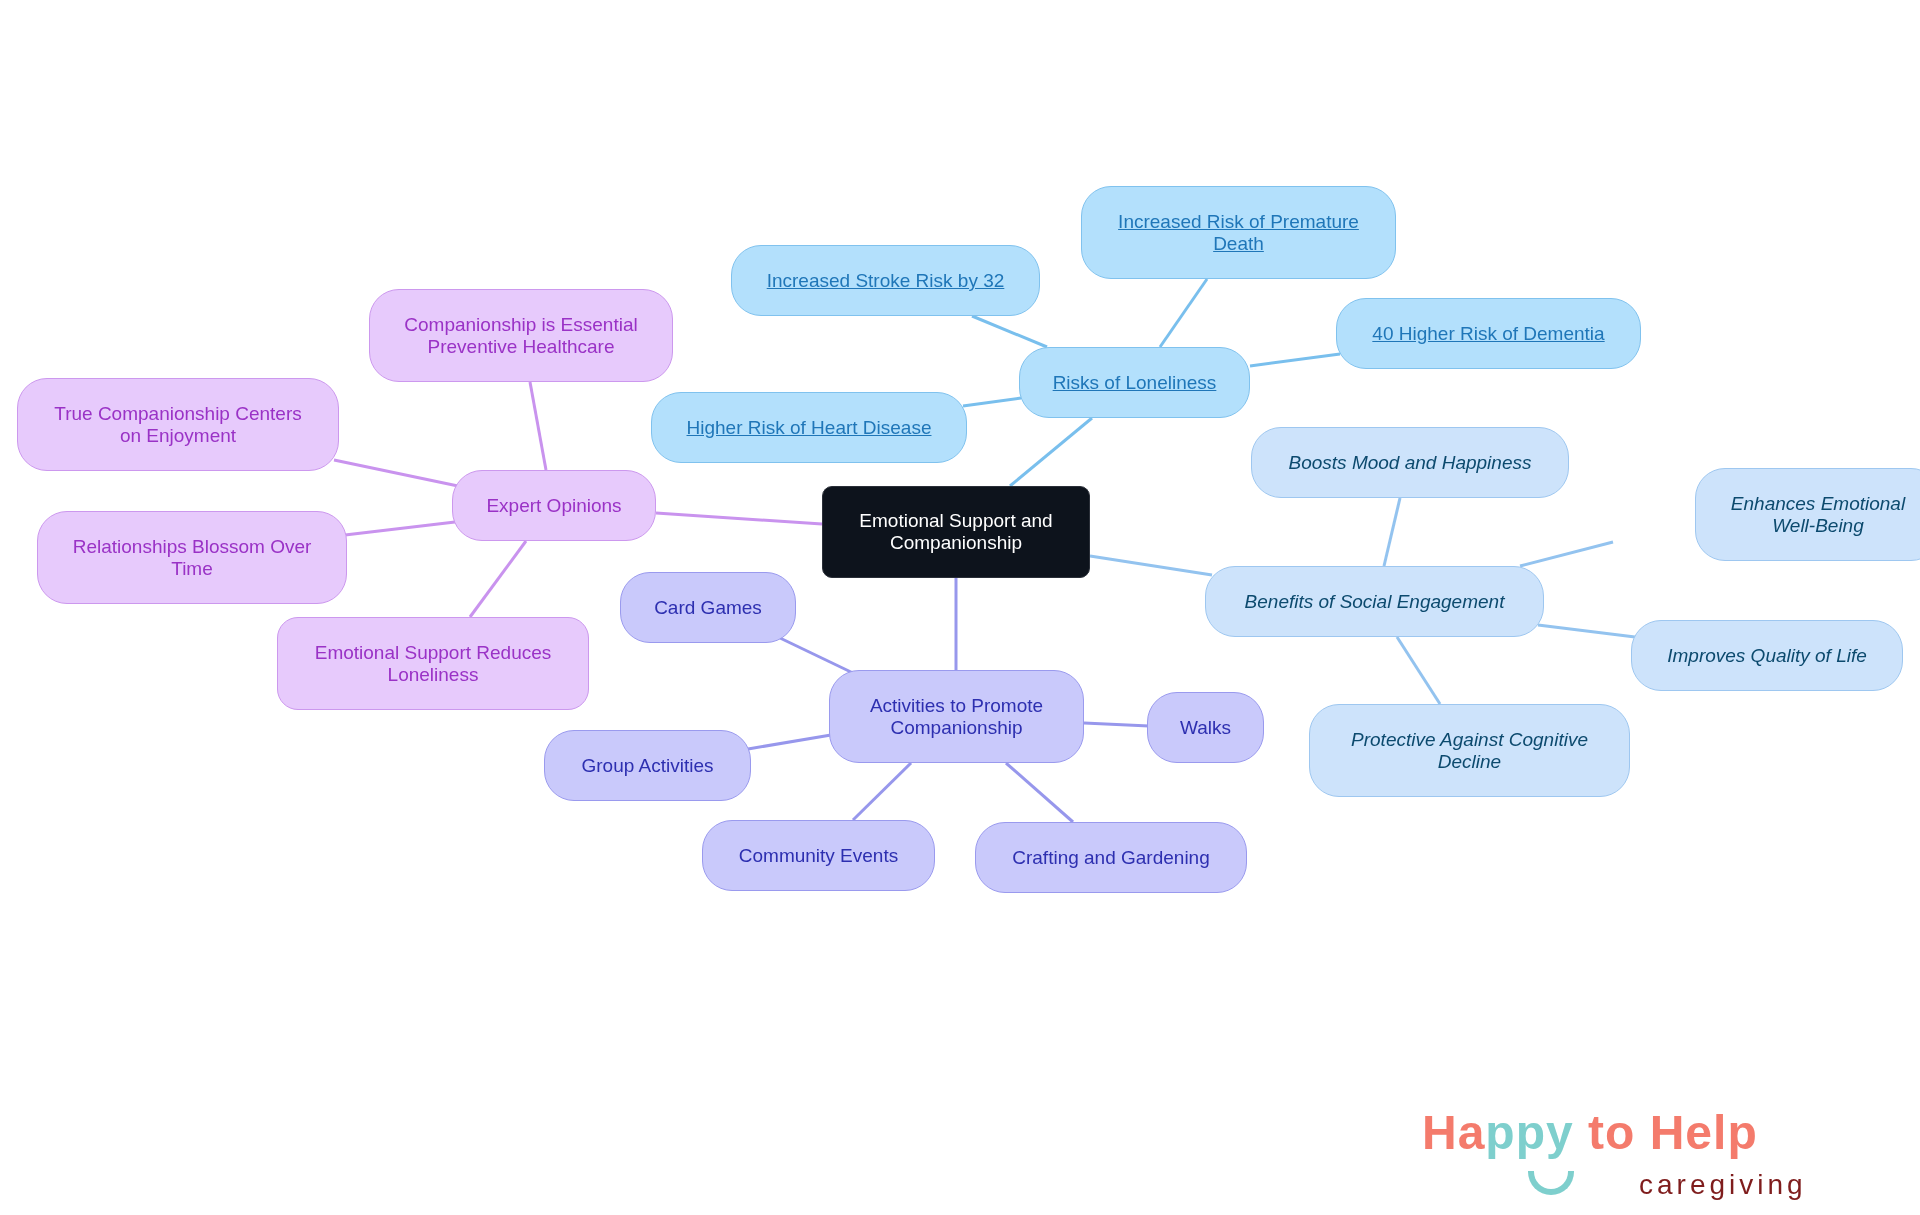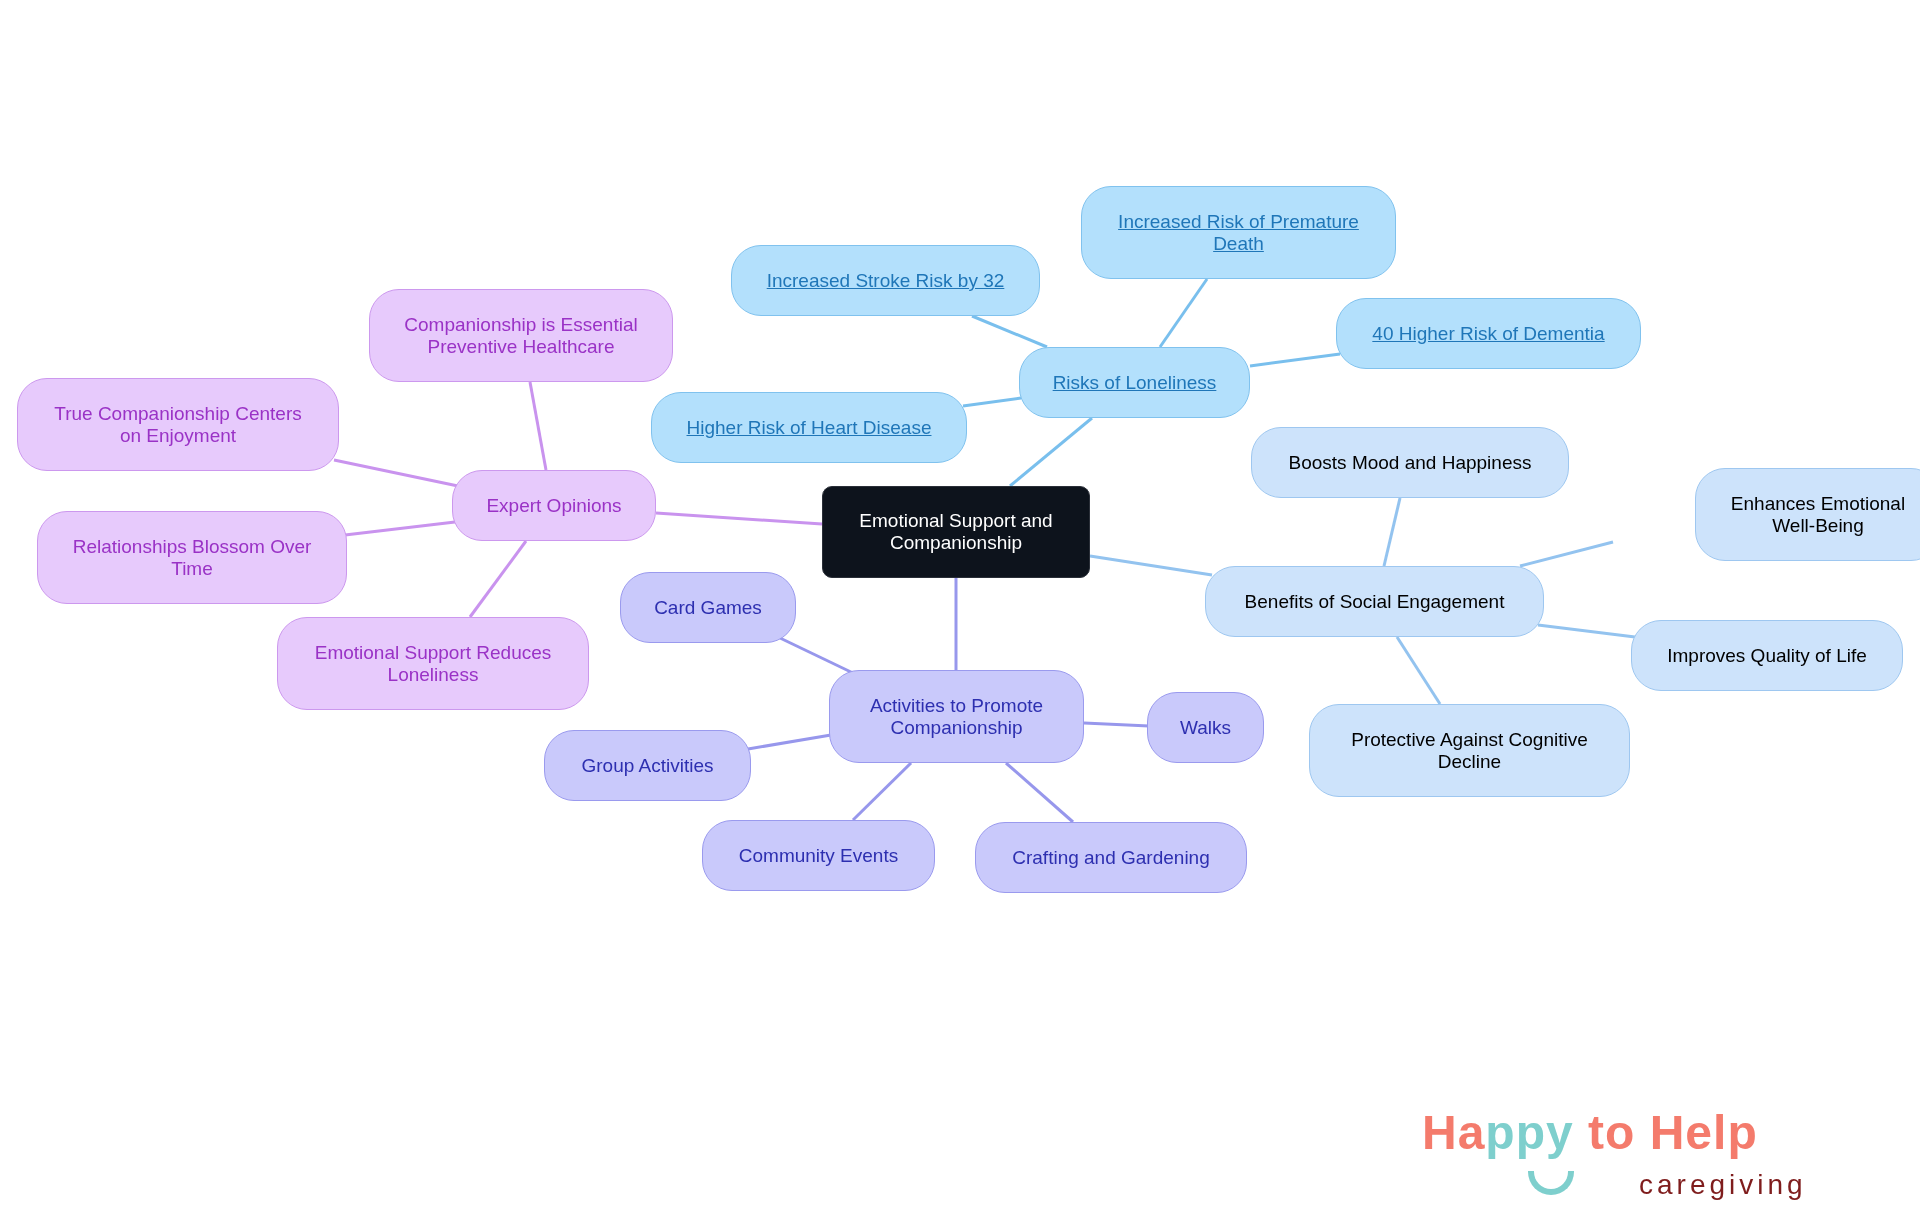--- a/index.html
+++ b/index.html
@@ -11,21 +11,21 @@
   #edges { position: absolute; left: 0; top: 0; width: 1920px; height: 1215px; }
   .node {
     position: absolute; box-sizing: border-box;
     display: flex; align-items: center; justify-content: center;
     text-align: center; border-radius: 30px; border: 1.5px solid;
     font-size: 19px; line-height: 22px; padding: 0 18px;
     white-space: pre-line;
   }
   .root { background: #0d131c; border-color: #2a2f38; color: #ffffff; border-radius: 10px; }
   .risk { background: #b3e0fc; border-color: #80c2ee; color: #1f76b8; text-decoration: underline; }
-  .ben  { background: #cde3fb; border-color: #9ec7f0; color: #000000; }
+  .ben  { background: #cde3fb; border-color: #9ec7f0; color: #0c4a6e; font-style: italic; }
   .act  { background: #c9c9fb; border-color: #9a9aee; color: #2d2fb0; }
   .exp  { background: #e7cafc; border-color: #cc98ee; color: #9a32c6; }
   .logo { position: absolute; left: 1418px; top: 1105px; width: 460px; height: 100px; }
   .logo-main {
     position: absolute; left: 4px; top: 0; font-size: 48px; font-weight: bold;
     letter-spacing: 1px; color: #f47b6c; white-space: nowrap;
   }
   .logo-main .teal { color: #7ecfcd; }
   .logo-sub {
     position: absolute; left: 221px; top: 64px; font-size: 28px; letter-spacing: 4px;
@@ -136,21 +136,21 @@
 Preventive Healthcare</span>
 </div>
 <div class="node exp" style="left:17px;top:378px;width:322px;height:93px;">
   <span>True Companionship Centers
 on Enjoyment</span>
 </div>
 <div class="node exp" style="left:37px;top:511px;width:310px;height:93px;">
   <span>Relationships Blossom Over
 Time</span>
 </div>
-<div class="node exp" style="left:277px;top:617px;width:312px;height:93px;">
+<div class="node exp" style="left:277px;top:617px;width:312px;height:93px;border-radius:21px;">
   <span>Emotional Support Reduces
 Loneliness</span>
 </div>
 
 <div class="logo">
   <div class="logo-main"><span>Ha</span><span class="teal">ppy</span><span> to Help</span></div>
   <div class="logo-smile"></div>
   <div class="logo-sub">caregiving</div>
 </div>
 

